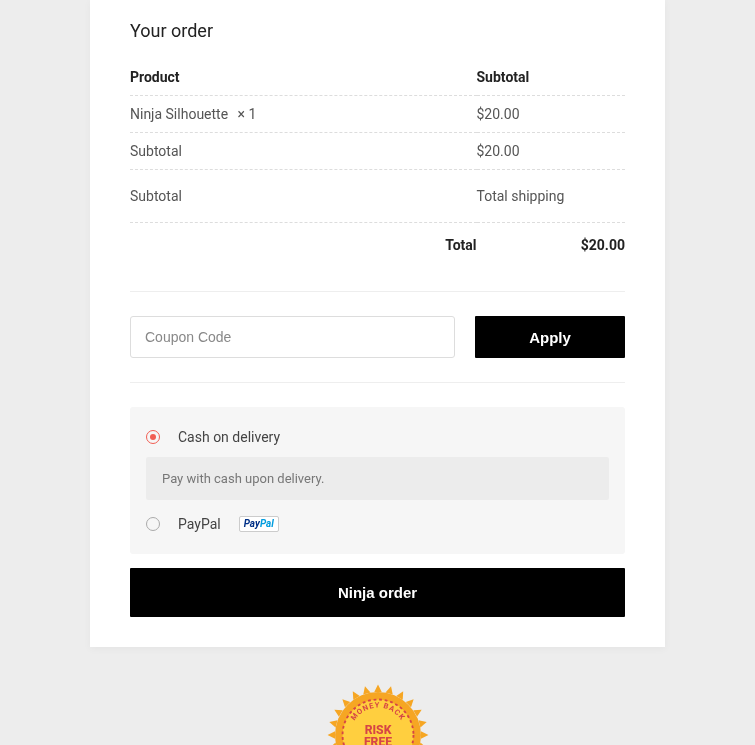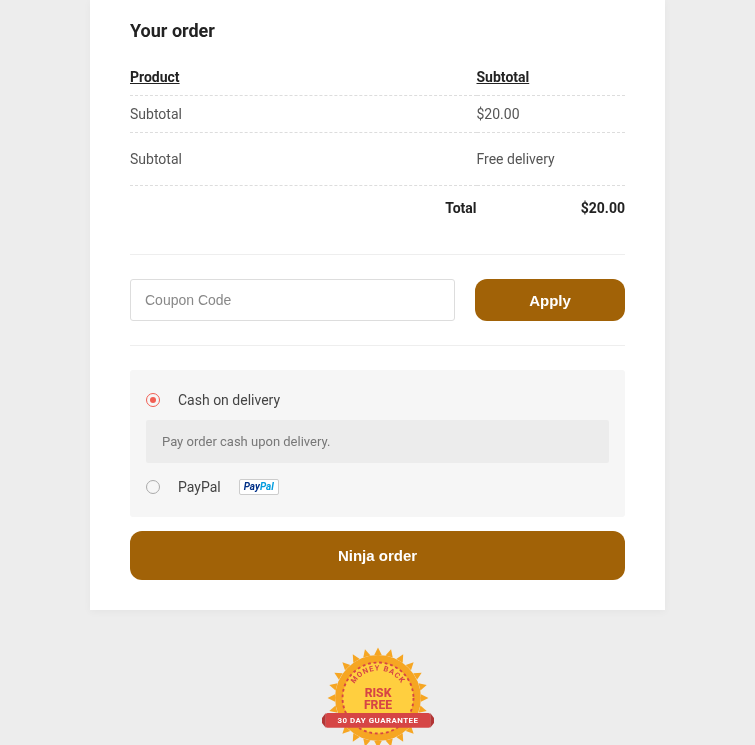--- a/index.html
+++ b/index.html
@@ -12,37 +12,36 @@
     overflow: hidden;
   }
   .card {
     background: #fff;
     margin: 0 90px;
     padding: 0 40px 30px 40px;
     box-shadow: 0 2px 8px rgba(0,0,0,.04);
   }
   .section-title {
     font-size: 18px;
-    font-weight: 700;
+    font-weight: 400;
     color: #222;
     padding-top: 20px;
     padding-bottom: 18px;
   }
   table.order {
     width: 100%;
     border-collapse: collapse;
     font-size: 14px;
   }
   table.order th {
     text-align: left;
     font-weight: 700;
     padding: 10px 0;
     border-bottom: 1px dashed #ddd;
     color: #222;
-    text-decoration: underline;
   }
   table.order td {
     padding: 10px 0;
     border-bottom: 1px dashed #ddd;
     color: #555;
   }
   table.order tr.total td {
     font-weight: 700;
     color: #222;
     padding-top: 14px;
@@ -54,24 +53,24 @@
   .coupon-input {
     flex: 1;
     border: 1px solid #ddd;
     border-radius: 3px;
     padding: 12px 14px;
     font-size: 14px;
     color: #555;
   }
   .coupon-input::placeholder { color: #888; }
   .btn {
-    background: #a16207;
+    background: #000000;
     color: #fff;
     border: none;
-    border-radius: 12px;
+    border-radius: 1px;
     font-weight: 700;
     font-size: 15px;
     padding: 12px 0;
     cursor: pointer;
   }
   .btn-apply { width: 150px; }
   .payment-box {
     background: #f6f6f6;
     border-radius: 3px;
     padding: 16px;
@@ -136,26 +135,33 @@
 <div class="card">
   <div class="section-title">Your order</div>
 
   <table class="order">
     <tbody>
         <tr>
       <th>Product</th>
       <th style="width:30%">Subtotal</th>
     </tr>
     <tr>
+      <td>
+        <span>Ninja Silhouette</span>
+        <span class="qty" style="margin-left:6px">× 1</span>
+      </td>
+      <td>$20.00</td>
+    </tr>
+    <tr>
       <td>Subtotal</td>
       <td>$20.00</td>
     </tr>
     <tr>
       <td style="padding-top:18px;padding-bottom:18px">Subtotal</td>
-      <td>Free delivery</td>
+      <td>Total shipping</td>
     </tr>
     <tr class="total">
       <td style="border-bottom:none">Total</td>
       <td style="border-bottom:none">$20.00</td>
     </tr>
   </tbody>
     </table>
 
   <hr class="hr">
 
@@ -164,21 +170,21 @@
     <button class="btn btn-apply">Apply</button>
   </div>
 
   <hr class="hr">
 
   <div class="payment-box">
     <label class="pay-option">
       <span class="radio checked"></span>
       <span>Cash on delivery</span>
     </label>
-    <div class="pay-desc">Pay order cash upon delivery.</div>
+    <div class="pay-desc">Pay with cash upon delivery.</div>
     <label class="pay-option">
       <span class="radio"></span>
       <span>PayPal</span>
       <span class="paypal-mark"><span class="pp1">Pay</span><span class="pp2">Pal</span></span>
     </label>
   </div>
 
   <button class="btn btn-place">Ninja order</button>
 </div>
 

